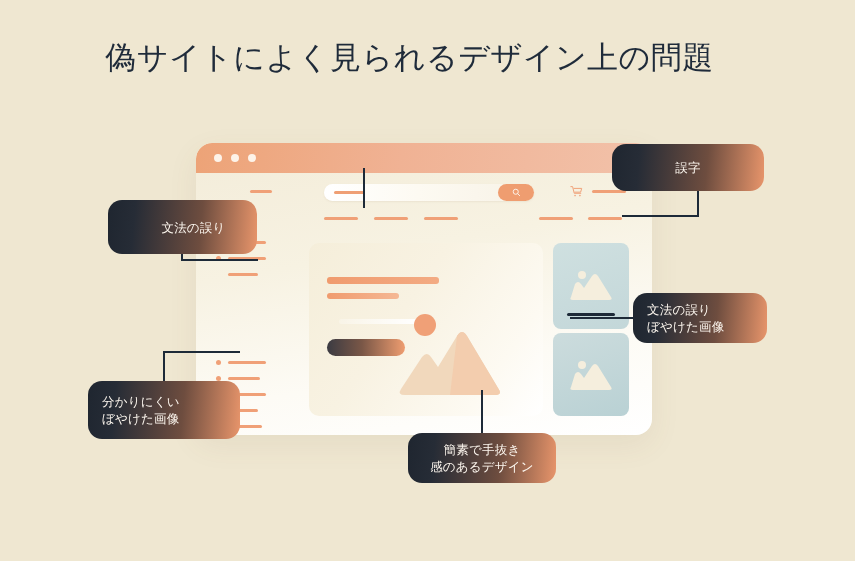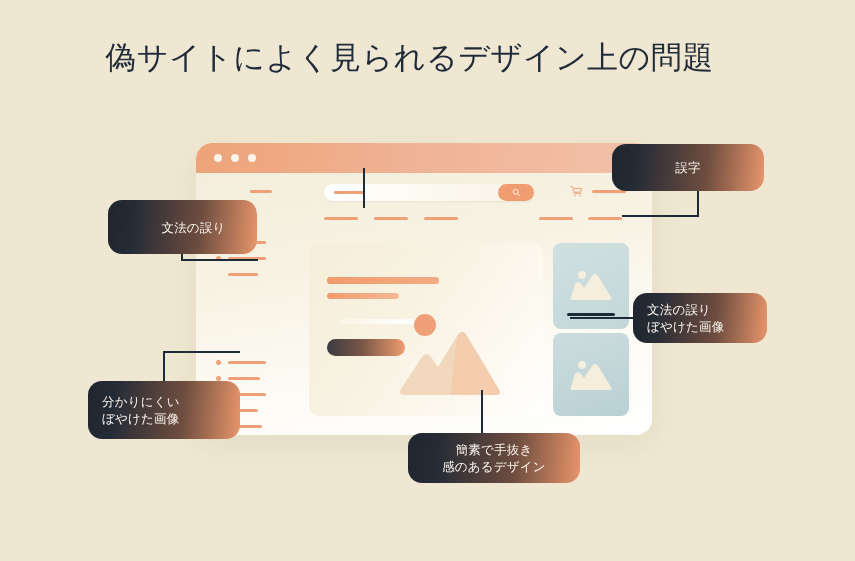--- a/index.html
+++ b/index.html
@@ -226,21 +226,21 @@
     font-family: "DejaVu Sans", "Liberation Sans", sans-serif;
     letter-spacing: 0.2px;
     z-index: 6;
   }
 
   #co-nav     { left: 285px; top: 122px; width: 158px; height: 48px; }
   #co-typo    { left: 612px; top: 144px; width: 152px; height: 47px; }
   #co-grammar { left: 108px; top: 200px; width: 149px; height: 54px; padding-left: 36px; }
   #co-image   { left: 633px; top: 293px; width: 134px; height: 50px; justify-content: flex-start; text-align: left; }
   #co-layout  { left: 88px;  top: 381px; width: 152px; height: 58px; justify-content: flex-start; text-align: left; }
-  #co-design  { left: 408px; top: 433px; width: 172px; height: 50px; }
+  #co-design  { left: 408px; top: 433px; width: 148px; height: 50px; }
 
   
   .conn { position: absolute; background: #1d2a38; z-index: 5; }
   .conn-svg { position: absolute; z-index: 5; overflow: visible; }
   .conn-svg path { fill: none; stroke: #1d2a38; stroke-width: 2; }
 
   .vline { width: 2px; }
   .hline { height: 2px; }
 
   

